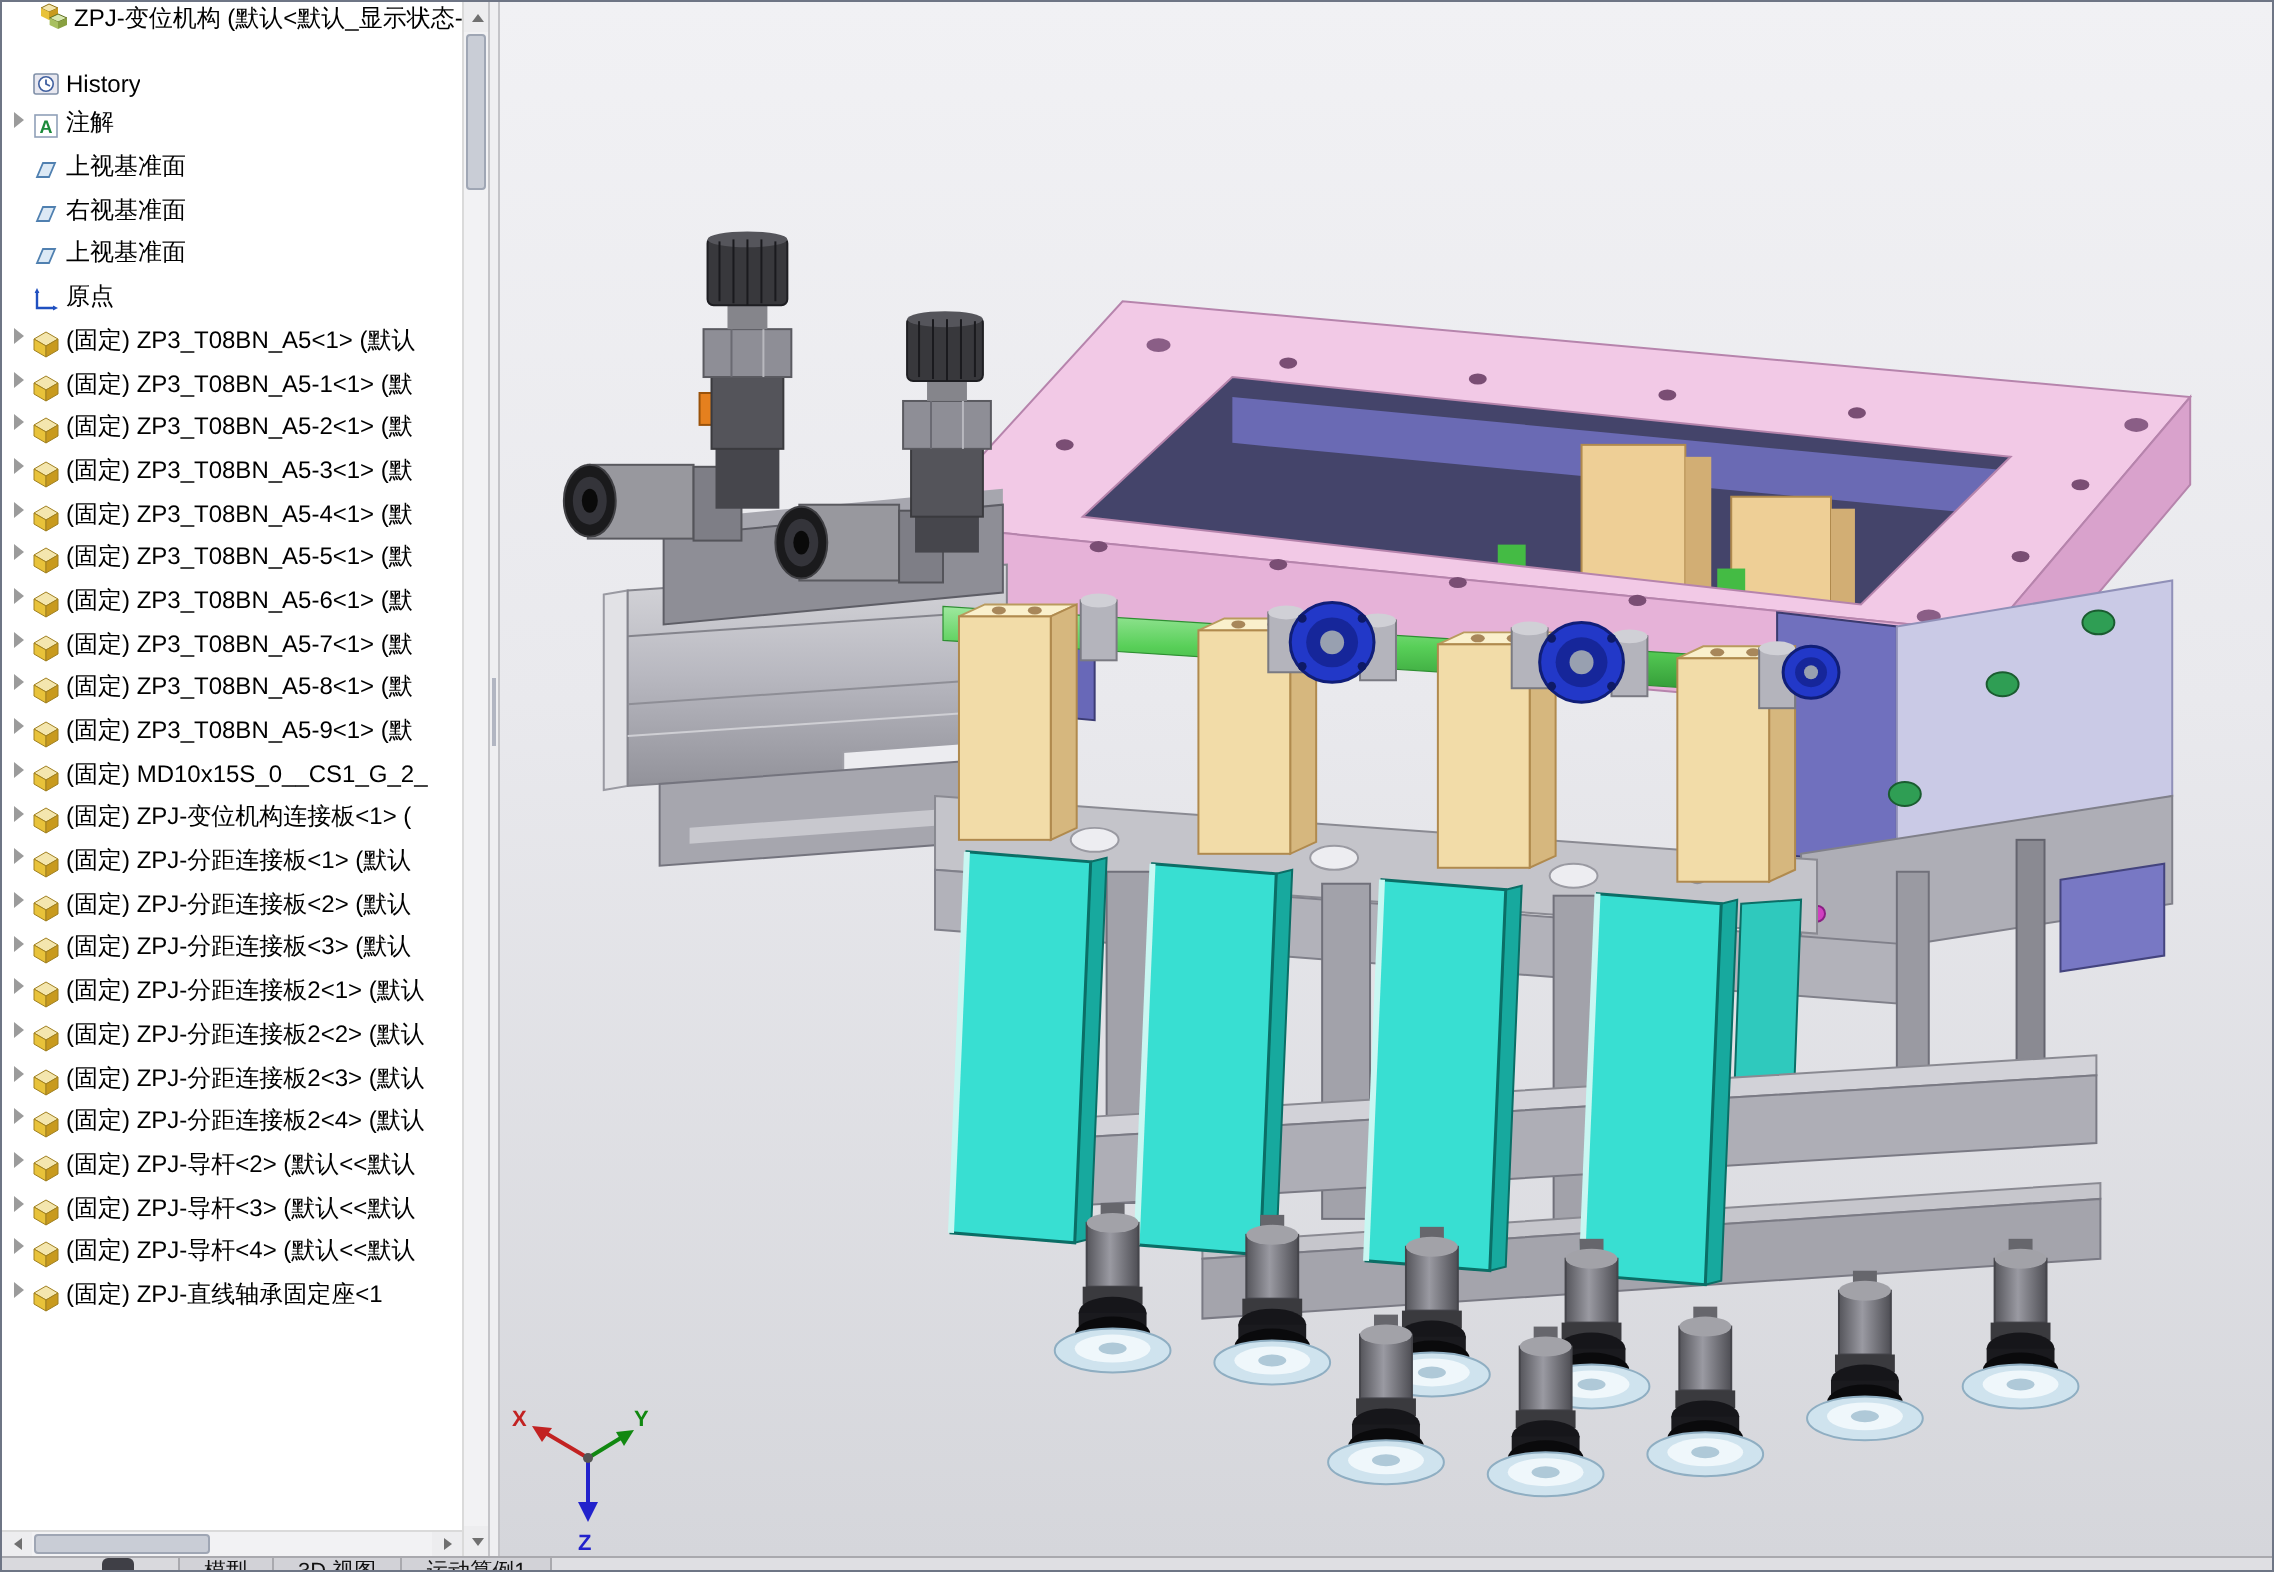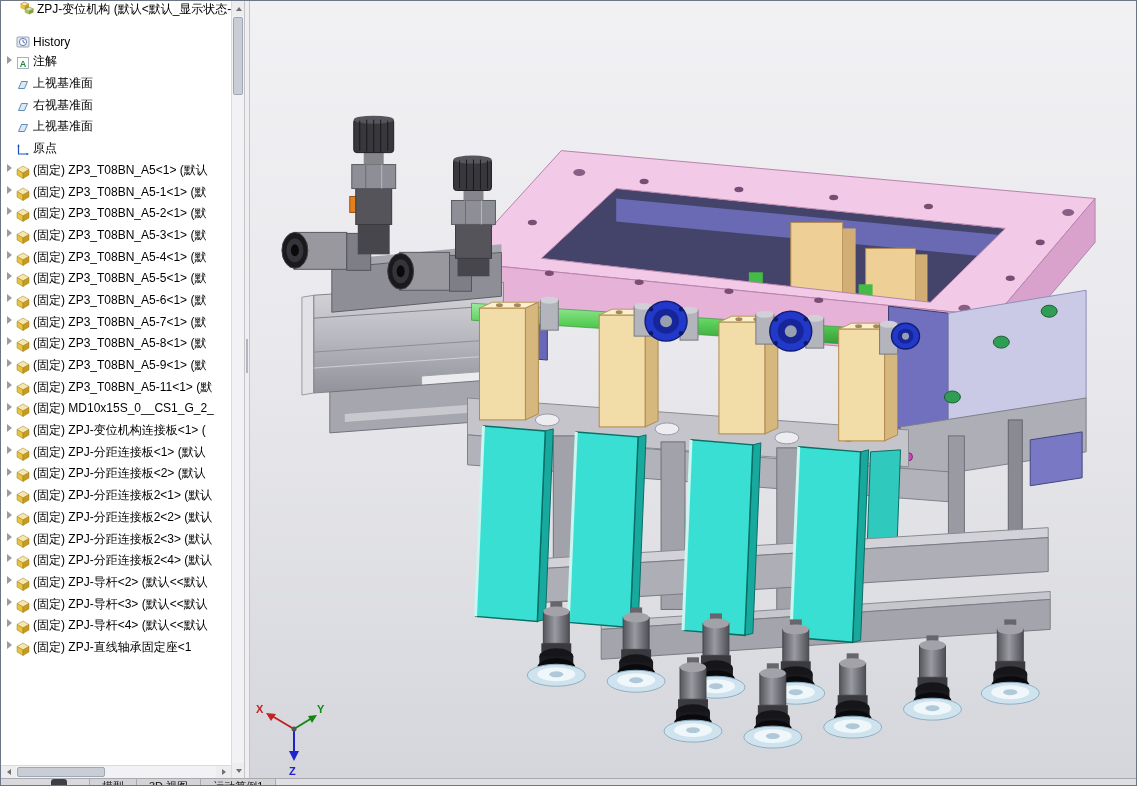--- a/index.html
+++ b/index.html
@@ -233,31 +233,20 @@
         </div>
         <div class="tree-row">
           <span class="arrow has"></span>
           <span class="ticon">
             <svg viewBox="0 0 14 14" width="14" height="14">
               <polygon points="7,1 13,4.5 7,8 1,4.5" fill="#F4E6AE" stroke="#A08020" stroke-width="0.5"></polygon>
               <polygon points="1,4.5 7,8 7,13.5 1,10" fill="#E8C23A" stroke="#A08020" stroke-width="0.5"></polygon>
               <polygon points="13,4.5 7,8 7,13.5 13,10" fill="#C89A1E" stroke="#A08020" stroke-width="0.5"></polygon>
             </svg>
           </span>
-          <span class="tlabel">(固定) ZP3_T08BN_A5-11&lt;1&gt; (默</span>
-        </div>
-        <div class="tree-row">
-          <span class="arrow has"></span>
-          <span class="ticon">
-            <svg viewBox="0 0 14 14" width="14" height="14">
-              <polygon points="7,1 13,4.5 7,8 1,4.5" fill="#F4E6AE" stroke="#A08020" stroke-width="0.5"></polygon>
-              <polygon points="1,4.5 7,8 7,13.5 1,10" fill="#E8C23A" stroke="#A08020" stroke-width="0.5"></polygon>
-              <polygon points="13,4.5 7,8 7,13.5 13,10" fill="#C89A1E" stroke="#A08020" stroke-width="0.5"></polygon>
-            </svg>
-          </span>
           <span class="tlabel">(固定) MD10x15S_0__CS1_G_2_</span>
         </div>
         <div class="tree-row">
           <span class="arrow has"></span>
           <span class="ticon">
             <svg viewBox="0 0 14 14" width="14" height="14">
               <polygon points="7,1 13,4.5 7,8 1,4.5" fill="#F4E6AE" stroke="#A08020" stroke-width="0.5"></polygon>
               <polygon points="1,4.5 7,8 7,13.5 1,10" fill="#E8C23A" stroke="#A08020" stroke-width="0.5"></polygon>
               <polygon points="13,4.5 7,8 7,13.5 13,10" fill="#C89A1E" stroke="#A08020" stroke-width="0.5"></polygon>
             </svg>
@@ -278,20 +267,31 @@
         <div class="tree-row">
           <span class="arrow has"></span>
           <span class="ticon">
             <svg viewBox="0 0 14 14" width="14" height="14">
               <polygon points="7,1 13,4.5 7,8 1,4.5" fill="#F4E6AE" stroke="#A08020" stroke-width="0.5"></polygon>
               <polygon points="1,4.5 7,8 7,13.5 1,10" fill="#E8C23A" stroke="#A08020" stroke-width="0.5"></polygon>
               <polygon points="13,4.5 7,8 7,13.5 13,10" fill="#C89A1E" stroke="#A08020" stroke-width="0.5"></polygon>
             </svg>
           </span>
           <span class="tlabel">(固定) ZPJ-分距连接板&lt;2&gt; (默认</span>
+        </div>
+        <div class="tree-row">
+          <span class="arrow has"></span>
+          <span class="ticon">
+            <svg viewBox="0 0 14 14" width="14" height="14">
+              <polygon points="7,1 13,4.5 7,8 1,4.5" fill="#F4E6AE" stroke="#A08020" stroke-width="0.5"></polygon>
+              <polygon points="1,4.5 7,8 7,13.5 1,10" fill="#E8C23A" stroke="#A08020" stroke-width="0.5"></polygon>
+              <polygon points="13,4.5 7,8 7,13.5 13,10" fill="#C89A1E" stroke="#A08020" stroke-width="0.5"></polygon>
+            </svg>
+          </span>
+          <span class="tlabel">(固定) ZPJ-分距连接板&lt;3&gt; (默认</span>
         </div>
         <div class="tree-row">
           <span class="arrow has"></span>
           <span class="ticon">
             <svg viewBox="0 0 14 14" width="14" height="14">
               <polygon points="7,1 13,4.5 7,8 1,4.5" fill="#F4E6AE" stroke="#A08020" stroke-width="0.5"></polygon>
               <polygon points="1,4.5 7,8 7,13.5 1,10" fill="#E8C23A" stroke="#A08020" stroke-width="0.5"></polygon>
               <polygon points="13,4.5 7,8 7,13.5 13,10" fill="#C89A1E" stroke="#A08020" stroke-width="0.5"></polygon>
             </svg>
           </span>

